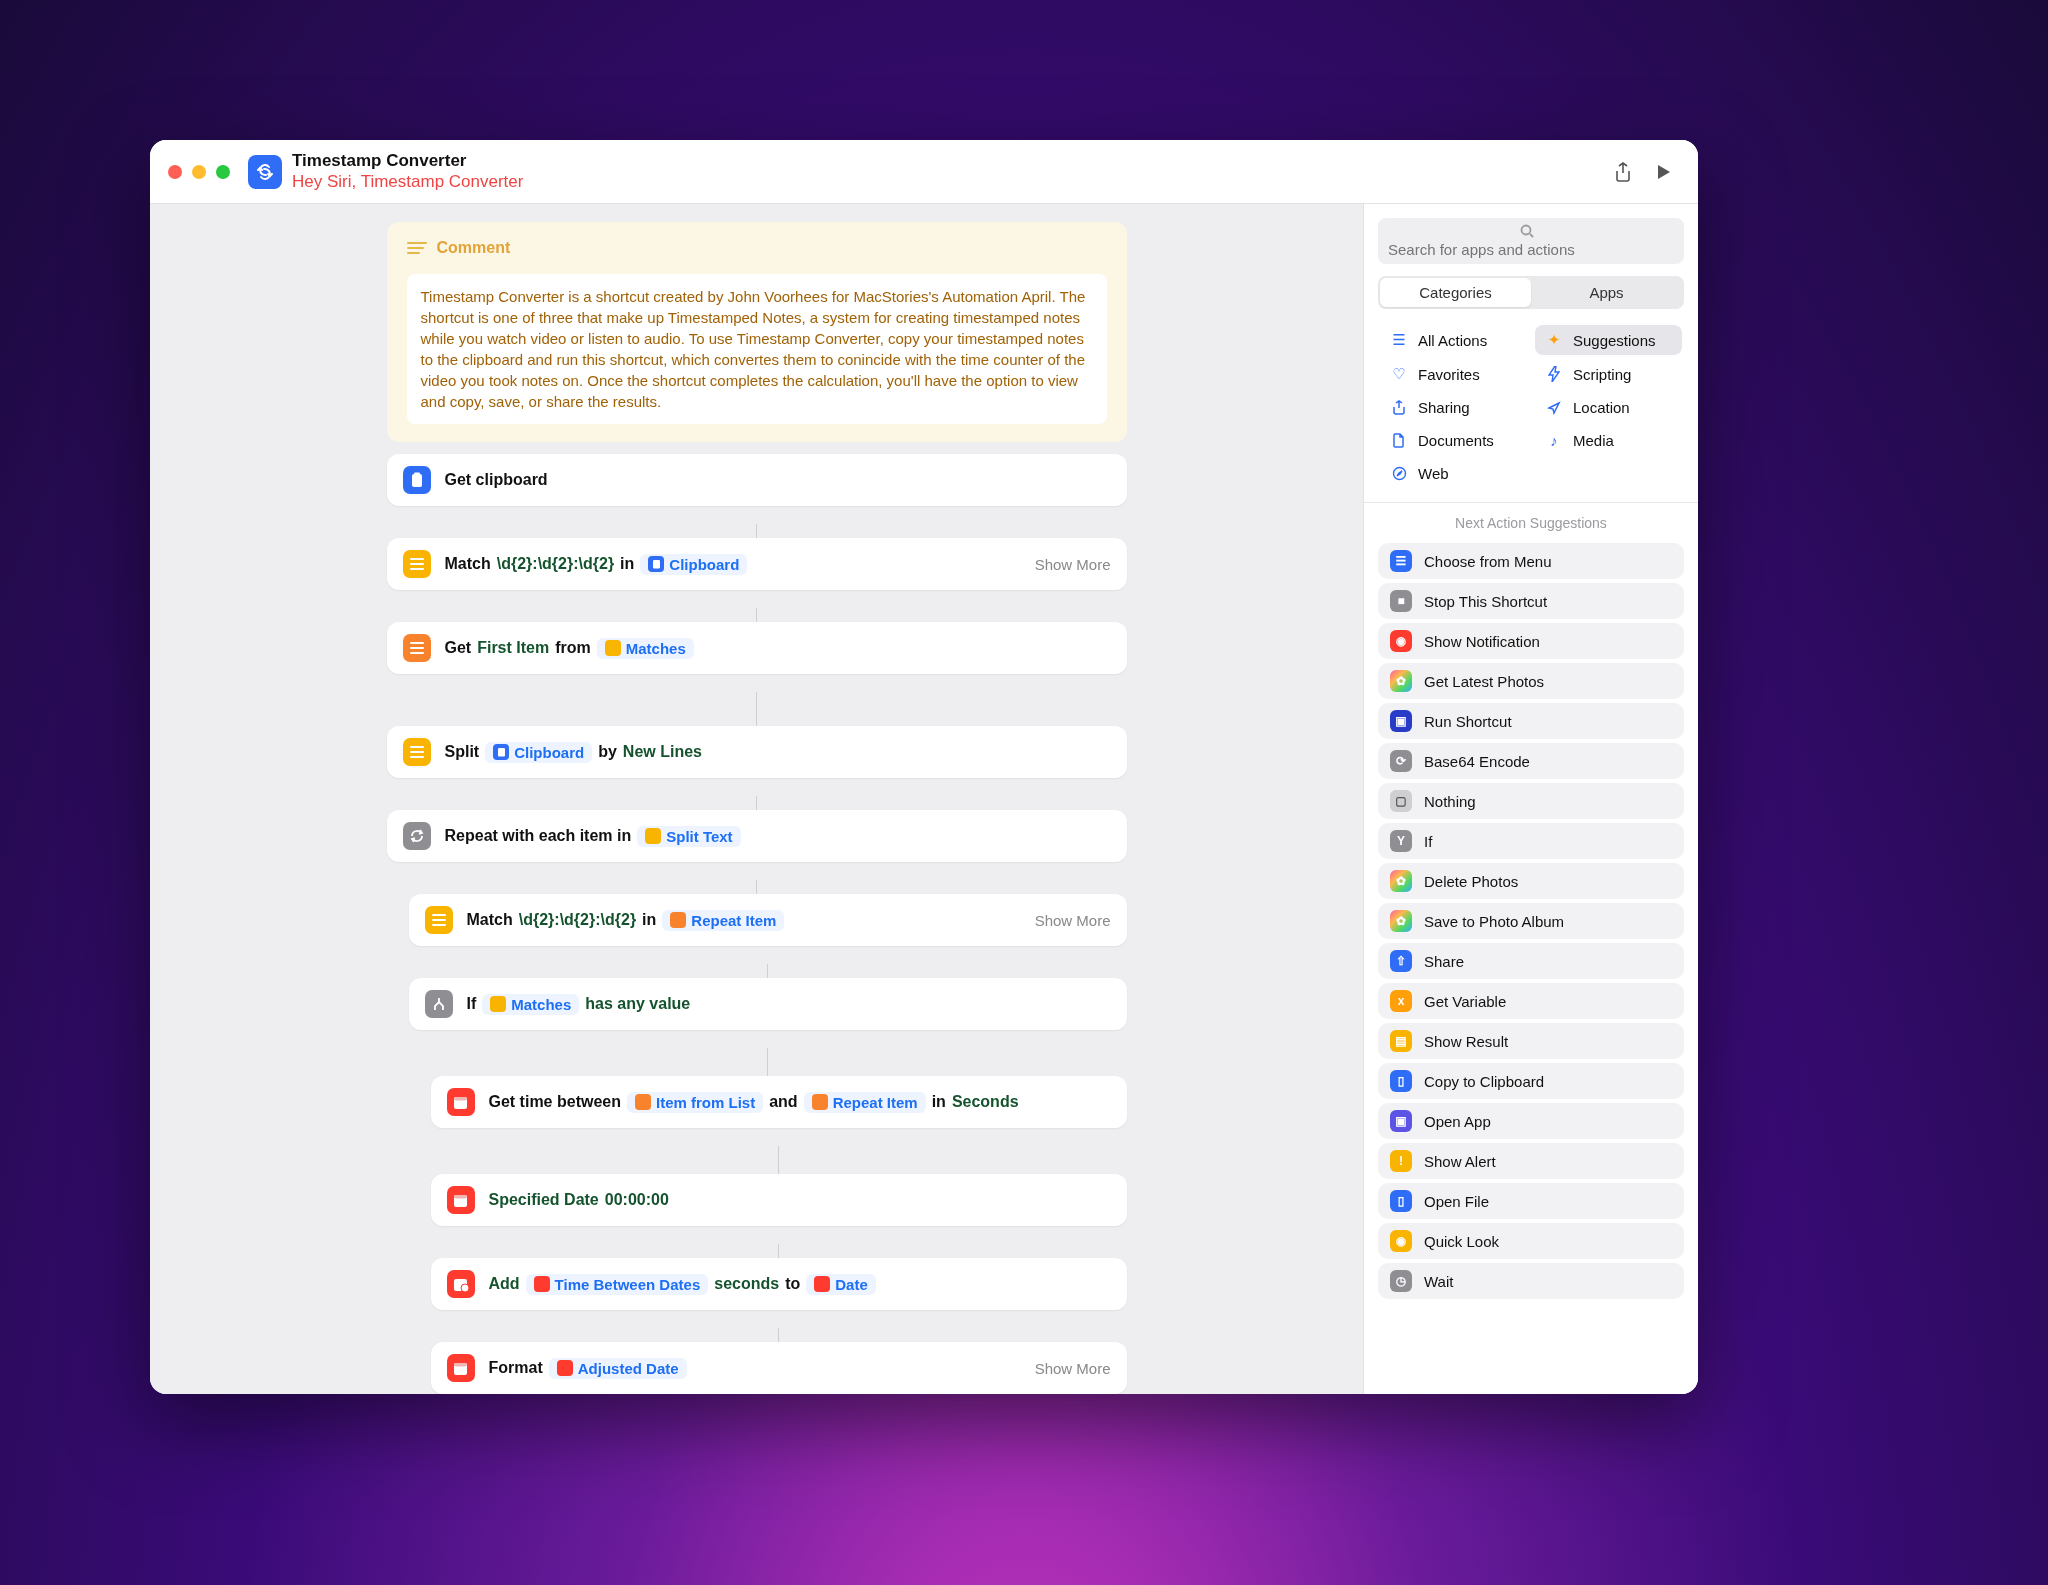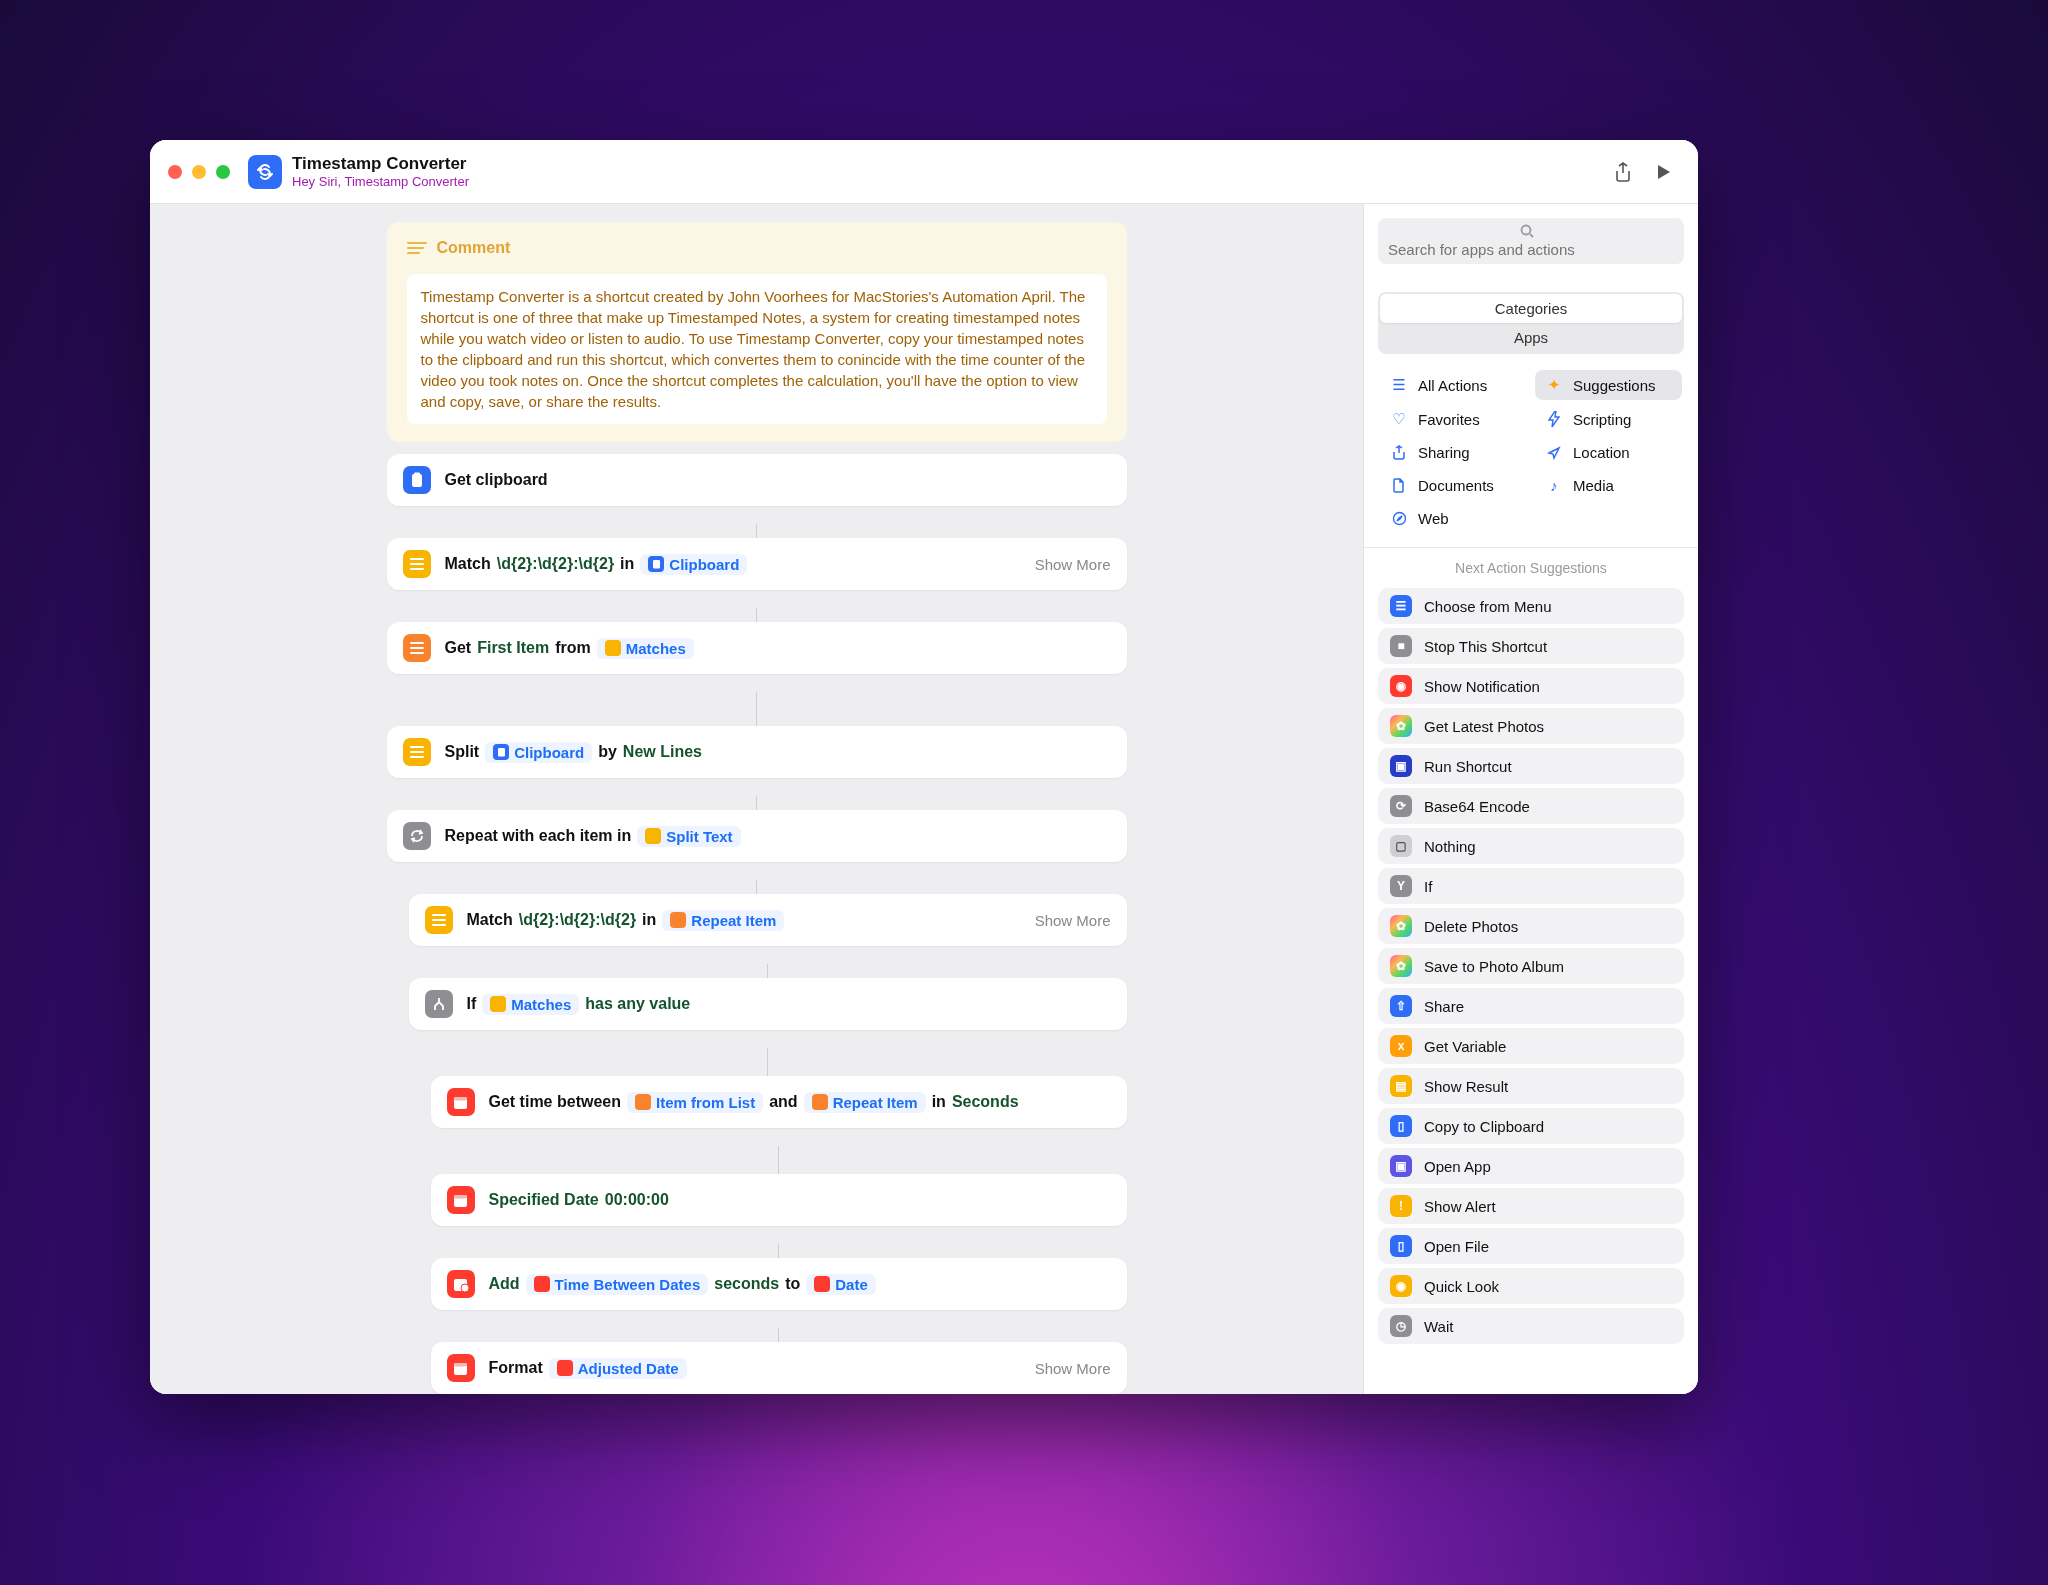--- a/index.html
+++ b/index.html
@@ -37,21 +37,21 @@
   .dot.green{background:#28c840}
   .app-icon{
     width:34px;height:34px;border-radius:8px;
     background:#2f6df6;
     display:flex;align-items:center;justify-content:center;
     margin-right:10px;
     color:#fff; font-weight:bold;
   }
   .title-area{display:flex;flex-direction:column;line-height:1.2;}
   .title-area .t1{font-weight:700;font-size:17px;color:#111;}
-  .title-area .t2{font-size:13px;color:#a21caf;}
+  .title-area .t2{font-size:17px;color:#ef4444;}
   .toolbar-spacer{flex:1}
   .tool-btn{
     width:34px;height:34px;display:flex;align-items:center;justify-content:center;
     color:#555;border-radius:6px;margin-left:6px;font-size:18px;
   }
   .share-svg{width:18px;height:20px;fill:none;stroke:#555;stroke-width:1.6;}
   
   .editor {
     position:absolute; top:64px; left:0; width:1213px; bottom:0;
     overflow:hidden;
@@ -137,22 +137,22 @@
     margin:14px 14px 12px 14px;
     background:#efeff1;border-radius:8px;
     display:flex;align-items:center;padding:6px 10px;flex-direction:column;
   }
   .search input{
     border:none;background:transparent;outline:none;
     font-size:15px;width:100%;color:#444;
   }
   .search .mag{color:#999;margin-right:8px;font-size:15px;}
   .seg{
-    margin:16px 14px 14px 14px;background:#e9e9ec;border-radius:8px;
-    display:flex;padding:2px;flex-direction:column;
+    margin:0 14px 14px 14px;background:#e9e9ec;border-radius:8px;
+    display:flex;padding:2px;
   }
   .seg div{
     flex:1;text-align:center;padding:6px 0;font-size:15px;
     color:#333;border-radius:6px;font-weight:500;
   }
   .seg div.on{background:#fff;box-shadow:0 1px 2px rgba(0,0,0,0.08);}
   .cat-grid{
     display:grid;grid-template-columns:1fr 1fr;gap:4px 8px;
     padding:2px 16px 14px 16px;
   }

